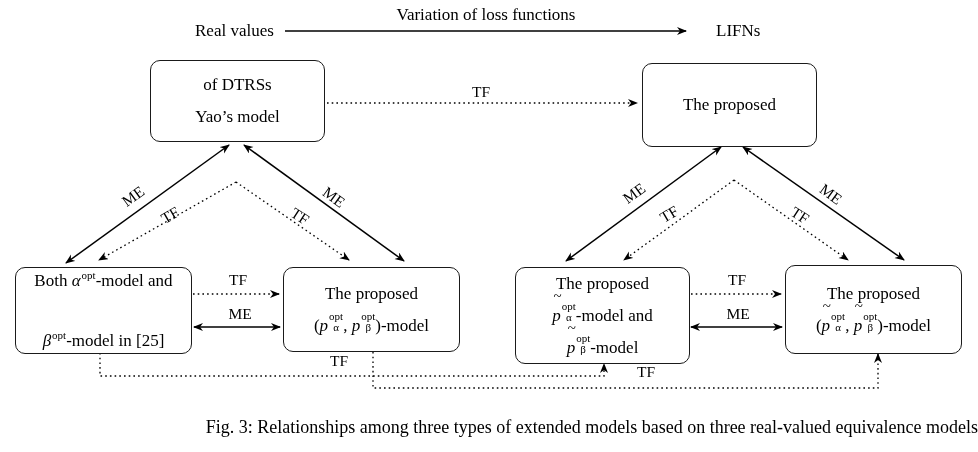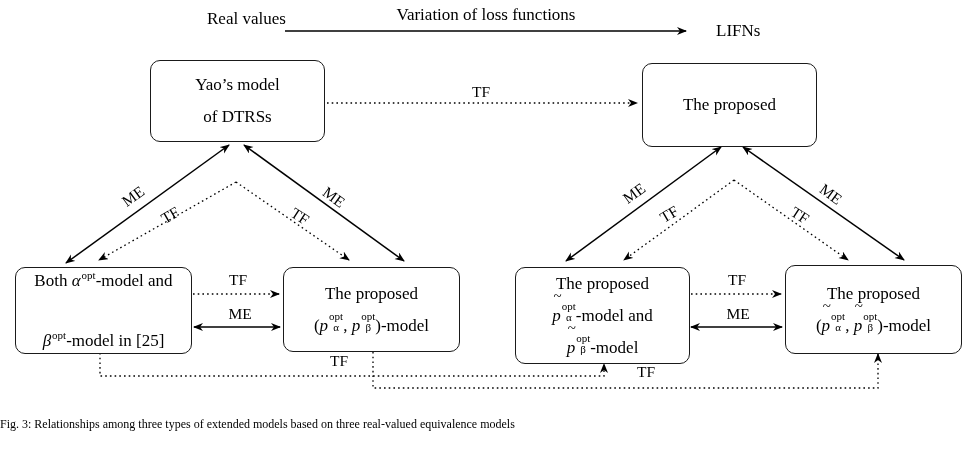--- a/index.html
+++ b/index.html
@@ -18,21 +18,21 @@
   .it{}
   .atom{display:inline-flex;align-items:flex-start;}
   .bwrap{position:relative;display:inline-block;}
   .tld{position:absolute;left:0;right:-2px;top:-9px;text-align:center;font-size:15px;
        line-height:10px;font-style:normal;}
   .bse{font-style:italic;}
   .scr{display:inline-flex;flex-direction:column;font-size:11px;line-height:11px;
        margin-left:1px;vertical-align:top;position:relative;top:1px;}
   .scr .s{display:block;height:11px;}
   .sp{font-size:11px;position:relative;top:-6px;margin-left:1px;}
-  .caption{position:absolute;left:0;right:0;top:417px;text-align:left;font-size:12px;}
+  .caption{position:absolute;left:0;right:0;top:417px;text-align:right;font-size:18px;}
 </style>
 </head>
 <body>
 
 <div class="fig">
 
   <svg class="wires" width="978" height="452" viewBox="0 0 978 452">
     <defs>
       <marker id="ah" markerUnits="userSpaceOnUse" markerWidth="11" markerHeight="9" refX="9" refY="4" orient="auto-start-reverse">
         <path d="M0,0 L10,4 L0,8 L3,4 Z" fill="#000"></path>
@@ -78,27 +78,27 @@
 
     <text class="elab" x="238" y="285" text-anchor="middle">TF</text>
     <text class="elab" x="240" y="319" text-anchor="middle">ME</text>
     <text class="elab" x="737" y="285" text-anchor="middle">TF</text>
     <text class="elab" x="738" y="319" text-anchor="middle">ME</text>
 
     <text class="elab" x="339" y="366" text-anchor="middle">TF</text>
     <text class="elab" x="646" y="377" text-anchor="middle">TF</text>
   </svg>
 
-  <div class="hdr" style="left:195px;top:9px;margin-left:12px;">Real values</div>
+  <div class="hdr" style="left:195px;top:21px;">Real values</div>
   <div class="hdr" style="left:716px;top:21px;">LIFNs</div>
   <div class="hdr" style="left:386px;top:5px;width:200px;text-align:center;">Variation of loss functions</div>
 
   <div class="box" style="left:150px;top:60px;width:173px;height:80px;">
+    <div class="line">of DTRSs</div>
     <div class="line">Yao’s model</div>
-    <div class="line">of DTRSs</div>
   </div>
 
   <div class="box" style="left:642px;top:63px;width:173px;height:82px;">
     <div class="line">The proposed</div>
   </div>
 
   <div class="box" style="left:15px;top:267px;width:175px;height:85px;gap:28px;">
     <div class="line">Both <span class="atom">
           <span class="bwrap"><span class="bse">α</span></span>
           <span class="sp it">opt</span>

